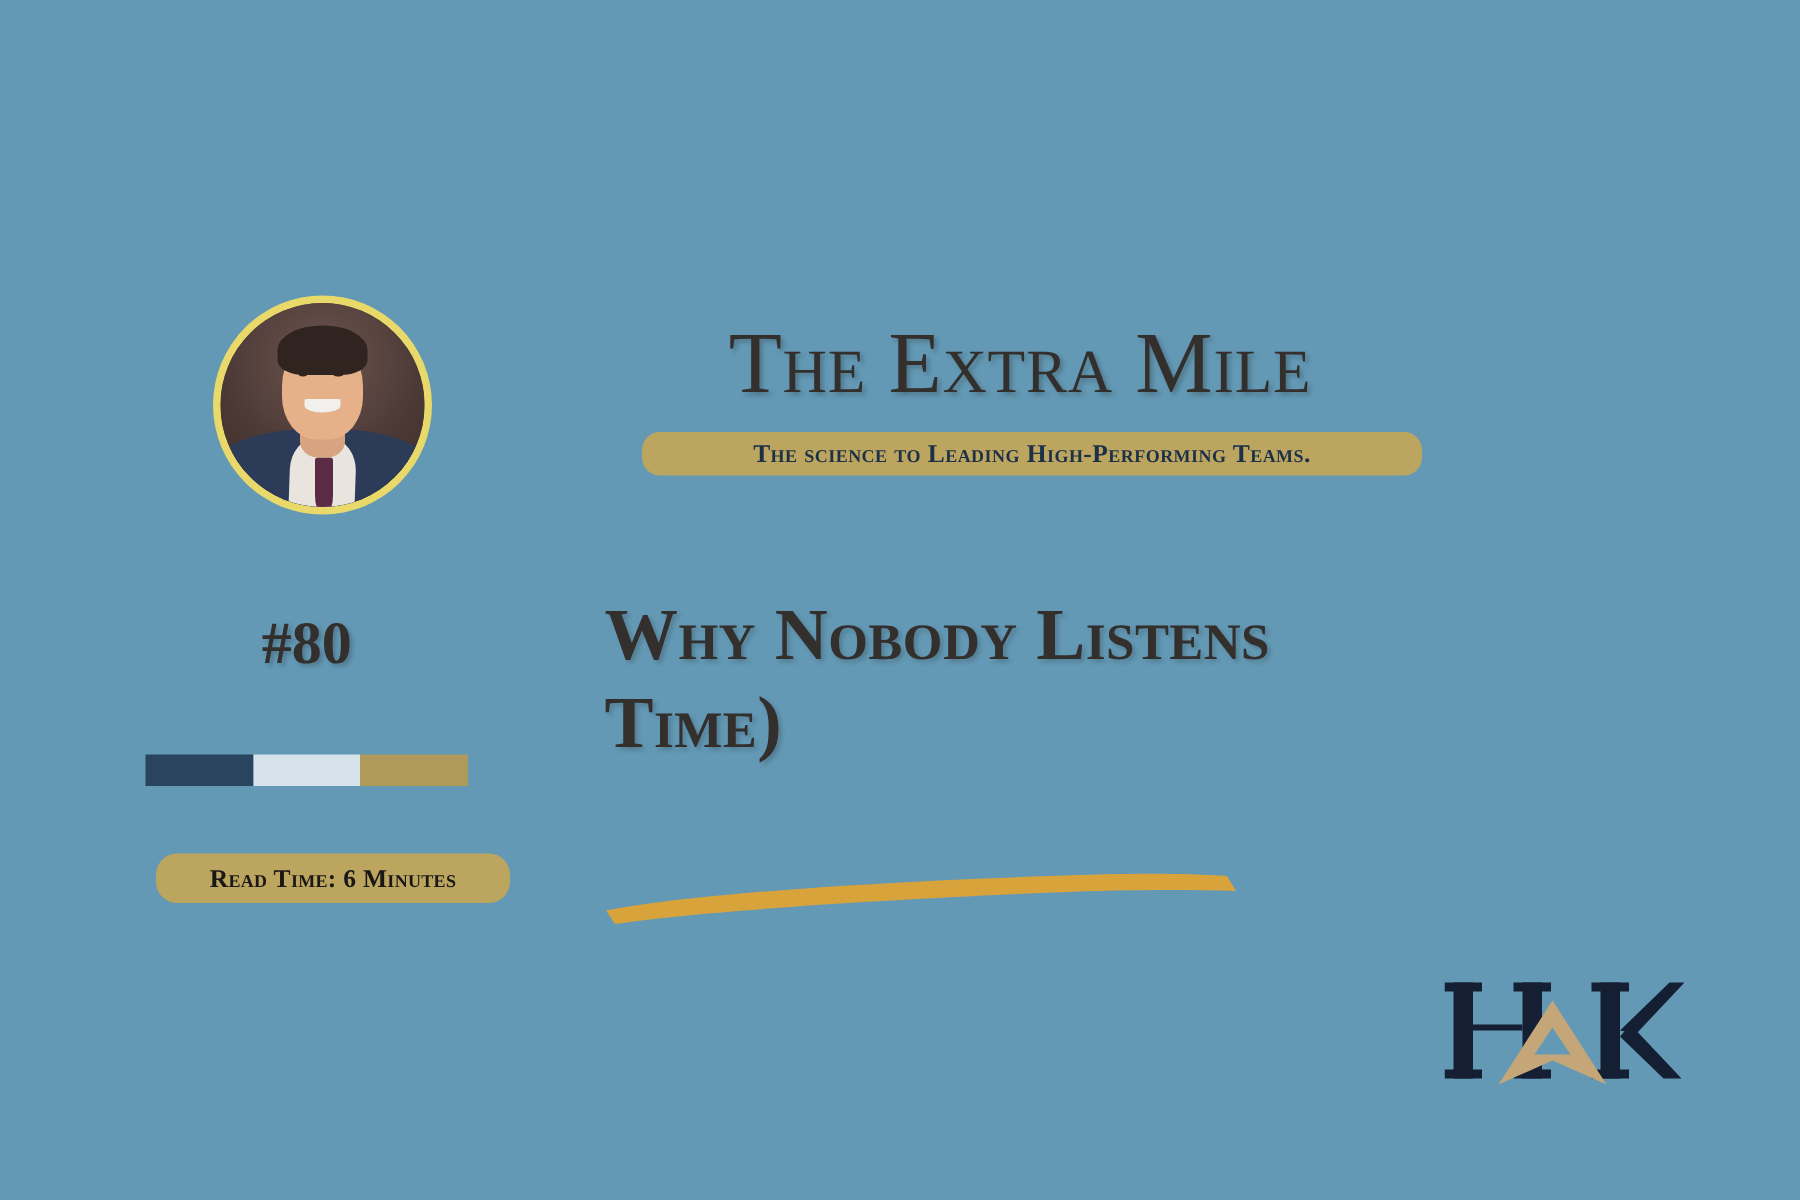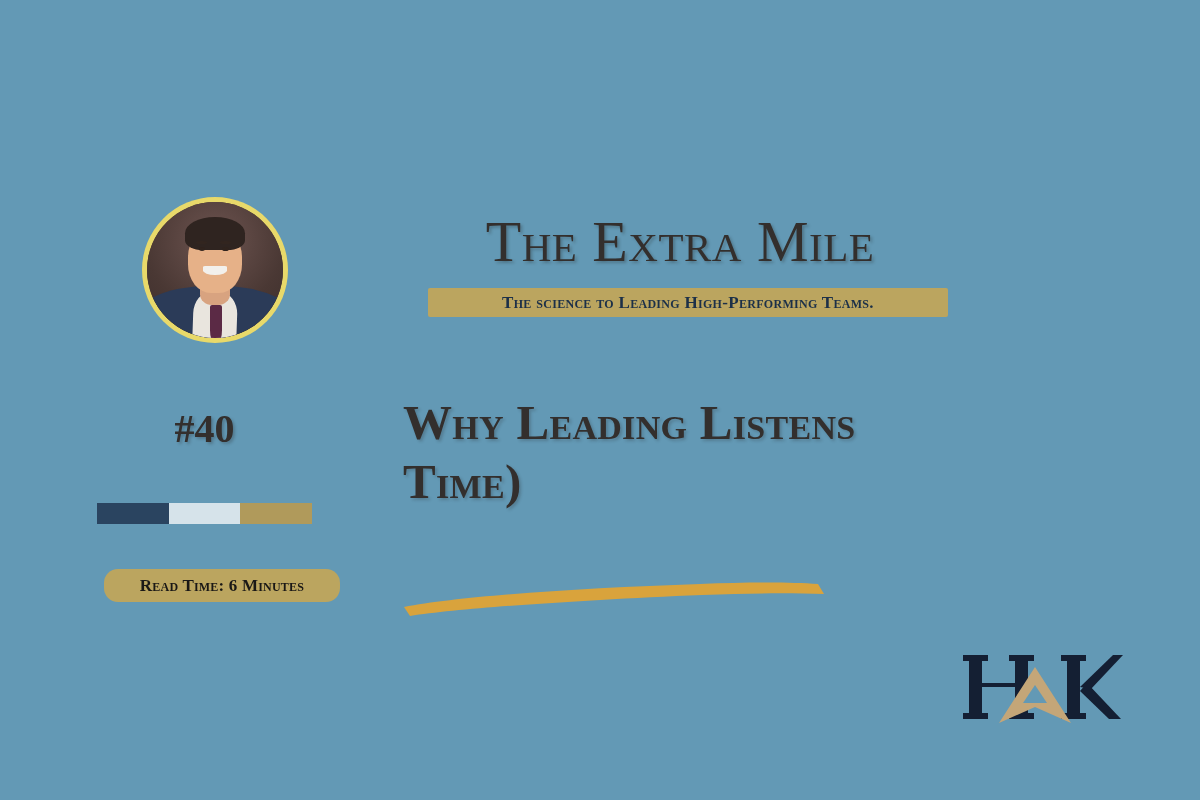--- a/index.html
+++ b/index.html
@@ -62,21 +62,21 @@
     text-shadow:2px 2px 3px rgba(30,28,26,0.28);
     line-height:1.05;
     white-space:nowrap;
   }
 
   
   .subtitle-banner {
     position:absolute; left:428px; top:288px;
     width:520px; height:29px;
     background:#bba55f;
-    border-radius:2px;
+    border-radius:12px;
     display:flex; align-items:center; justify-content:center;
   }
   .subtitle-text {
     font-size:17px;
     font-weight:700;
     color:#1c3048;
     font-variant:small-caps;
     letter-spacing:0.3px;
     white-space:nowrap;
   }
@@ -158,34 +158,34 @@
       <div class="ph-smile"></div>
     </div>
   </div>
 
   <div class="brand-title">The Extra Mile</div>
 
   <div class="subtitle-banner">
     <span class="subtitle-text">The science to Leading High-Performing Teams.</span>
   </div>
 
-  <div class="issue-number">#40</div>
+  <div class="issue-number">#80</div>
 
   <div class="tri-bar">
     <div class="tri-seg s0"></div>
     <div class="tri-seg s1"></div>
     <div class="tri-seg s2"></div>
   </div>
 
   <div class="readtime-badge">
     <span class="readtime-text">Read Time: 6 Minutes</span>
   </div>
 
   <div class="headline">
-    <div>Why Leading Listens</div>
+    <div>Why Nobody Listens</div>
     <div>Time)</div>
   </div>
 
   <svg class="swoosh" viewBox="0 0 430 46">
     <path d="M4,37 C60,26 180,18 300,14 C350,12 390,12 418,14 L424,24 C392,23 352,23 302,25 C182,30 62,38 10,46 Z" fill="#d9a33c"></path>
   </svg>
 
   <svg class="logo" viewBox="0 0 160 96">
     <g fill="#141f33">
 

